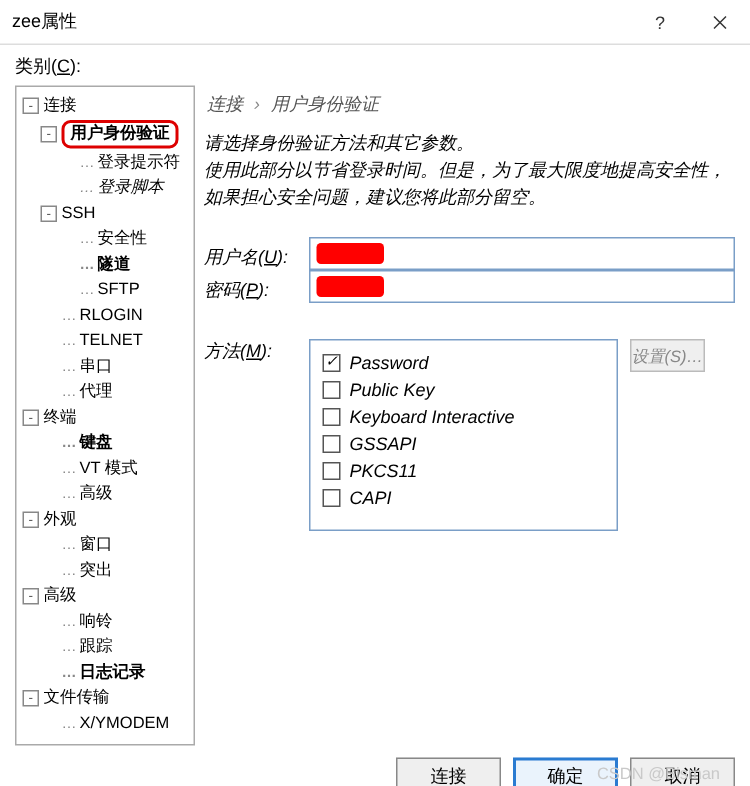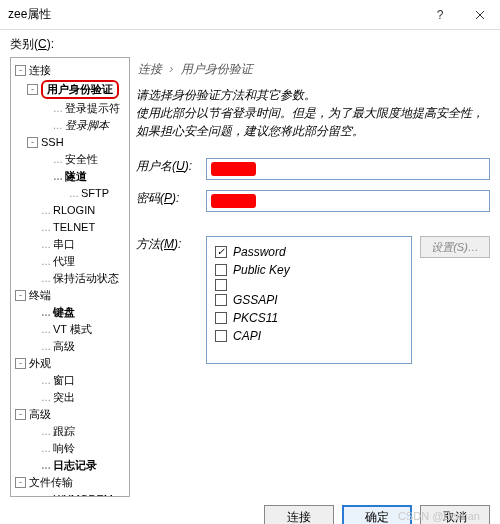--- a/index.html
+++ b/index.html
@@ -17,30 +17,30 @@
   .tree .noexp { width: 14px; display:inline-block; }
   .tree .dots::before { content:"…"; color:#888; margin-right:2px; font-size:10px;}
   .tree .lbl { }
   .tree .bold { font-weight: 700; }
   .tree .sel { border: 2px solid #d00; border-radius: 6px; padding: 0 4px; }
   .right { flex: 1; display: flex; flex-direction: column; font-style: italic; }
   .crumb { color: #555; padding: 4px 2px 8px 2px; }
   .crumb .sep { margin: 0 4px; color: #888; }
   .desc { line-height: 18px; color: #000; padding-right: 6px; }
   .form { margin-top: 18px; }
-  .frow { display: flex; align-items: flex-start; margin-bottom: 10px; }
+  .frow { display: flex; align-items: flex-end; }
   .flabel { width: 70px; }
   .flabel u { text-decoration: underline; }
   .finput { flex: 1; height: 22px; border: 1px solid #7a9ec7; padding: 0 4px; display:flex; align-items:center; }
   .redblob { display:inline-block; width:45px; height:14px; background:#f00; border-radius:3px; }
   .mrow { display: flex; align-items: flex-start; margin-top: 24px; }
   .mlist { flex: 1; border: 1px solid #7a9ec7; padding: 6px 8px; height: 128px; background:#fff; }
   .mitem { display: flex; align-items: center; gap: 6px; font-size: 12px; line-height: 18px; }
   .chk { width: 12px; height: 12px; border: 1px solid #555; display:inline-flex; align-items:center; justify-content:center; font-size:10px; }
-  .sidebtns { width: 70px; margin-left: 8px; display:flex; flex-direction:column; }
+  .sidebtns { width: 70px; margin-left: 8px; display:flex; flex-direction:row; }
   .sbtn { height: 22px; border: 1px solid #bbb; background: #efefef; color:#888; display:flex; align-items:center; justify-content:center; font-size:11px; }
   .footer { display:flex; justify-content:flex-end; gap:8px; padding: 8px 10px; }
   .fbtn { width: 70px; height: 24px; border: 1px solid #888; background: #efefef; display:flex; align-items:center; justify-content:center; font-size:12px; }
   .fbtn.primary { border: 2px solid #2a7bd1; background: #eaf3fc; }
   .watermark { position:absolute; right:20px; bottom:2px; color:#c9c9c9; font-size:11px; }
 </style>
 </head>
 <body>
 
 <div class="titlebar">
@@ -83,44 +83,40 @@
         <span class="lbl">SSH</span>
       </div>
       <div class="node" style="padding-left: 28px;">
         <span class="noexp"></span>
         <span class="lbl dots">安全性</span>
       </div>
       <div class="node" style="padding-left: 28px;">
         <span class="noexp"></span>
         <span class="lbl bold dots">隧道</span>
       </div>
-      <div class="node" style="padding-left: 28px; justify-content: center;">
+      <div class="node" style="padding-left: 28px;">
         <span class="noexp"></span>
         <span class="lbl dots">SFTP</span>
       </div>
       <div class="node" style="padding-left: 16px;">
         <span class="noexp"></span>
         <span class="lbl dots">RLOGIN</span>
       </div>
       <div class="node" style="padding-left: 16px;">
         <span class="noexp"></span>
         <span class="lbl dots">TELNET</span>
       </div>
       <div class="node" style="padding-left: 16px;">
         <span class="noexp"></span>
         <span class="lbl dots">串口</span>
       </div>
       <div class="node" style="padding-left: 16px;">
         <span class="noexp"></span>
         <span class="lbl dots">代理</span>
       </div>
-      <div class="node" style="padding-left: 16px;">
-        <span class="noexp"></span>
-        <span class="lbl dots">保持活动状态</span>
-      </div>
       <div class="node" style="padding-left: 4px;">
         <span class="exp">-</span>
         <span class="lbl">终端</span>
       </div>
       <div class="node" style="padding-left: 16px;">
         <span class="noexp"></span>
         <span class="lbl bold dots">键盘</span>
       </div>
       <div class="node" style="padding-left: 16px;">
         <span class="noexp"></span>
@@ -141,25 +137,25 @@
       <div class="node" style="padding-left: 16px;">
         <span class="noexp"></span>
         <span class="lbl dots">突出</span>
       </div>
       <div class="node" style="padding-left: 4px;">
         <span class="exp">-</span>
         <span class="lbl">高级</span>
       </div>
       <div class="node" style="padding-left: 16px;">
         <span class="noexp"></span>
+        <span class="lbl dots">响铃</span>
+      </div>
+      <div class="node" style="padding-left: 16px;">
+        <span class="noexp"></span>
         <span class="lbl dots">跟踪</span>
-      </div>
-      <div class="node" style="padding-left: 16px;">
-        <span class="noexp"></span>
-        <span class="lbl dots">响铃</span>
       </div>
       <div class="node" style="padding-left: 16px;">
         <span class="noexp"></span>
         <span class="lbl bold dots">日志记录</span>
       </div>
       <div class="node" style="padding-left: 4px;">
         <span class="exp">-</span>
         <span class="lbl">文件传输</span>
       </div>
       <div class="node" style="padding-left: 16px;">
@@ -205,20 +201,21 @@
             <div class="mitem">
               <span class="chk">✓</span>
               <span>Password</span>
             </div>
             <div class="mitem">
               <span class="chk"></span>
               <span>Public Key</span>
             </div>
             <div class="mitem">
               <span class="chk"></span>
+              <span>Keyboard Interactive</span>
             </div>
             <div class="mitem">
               <span class="chk"></span>
               <span>GSSAPI</span>
             </div>
             <div class="mitem">
               <span class="chk"></span>
               <span>PKCS11</span>
             </div>
             <div class="mitem">

